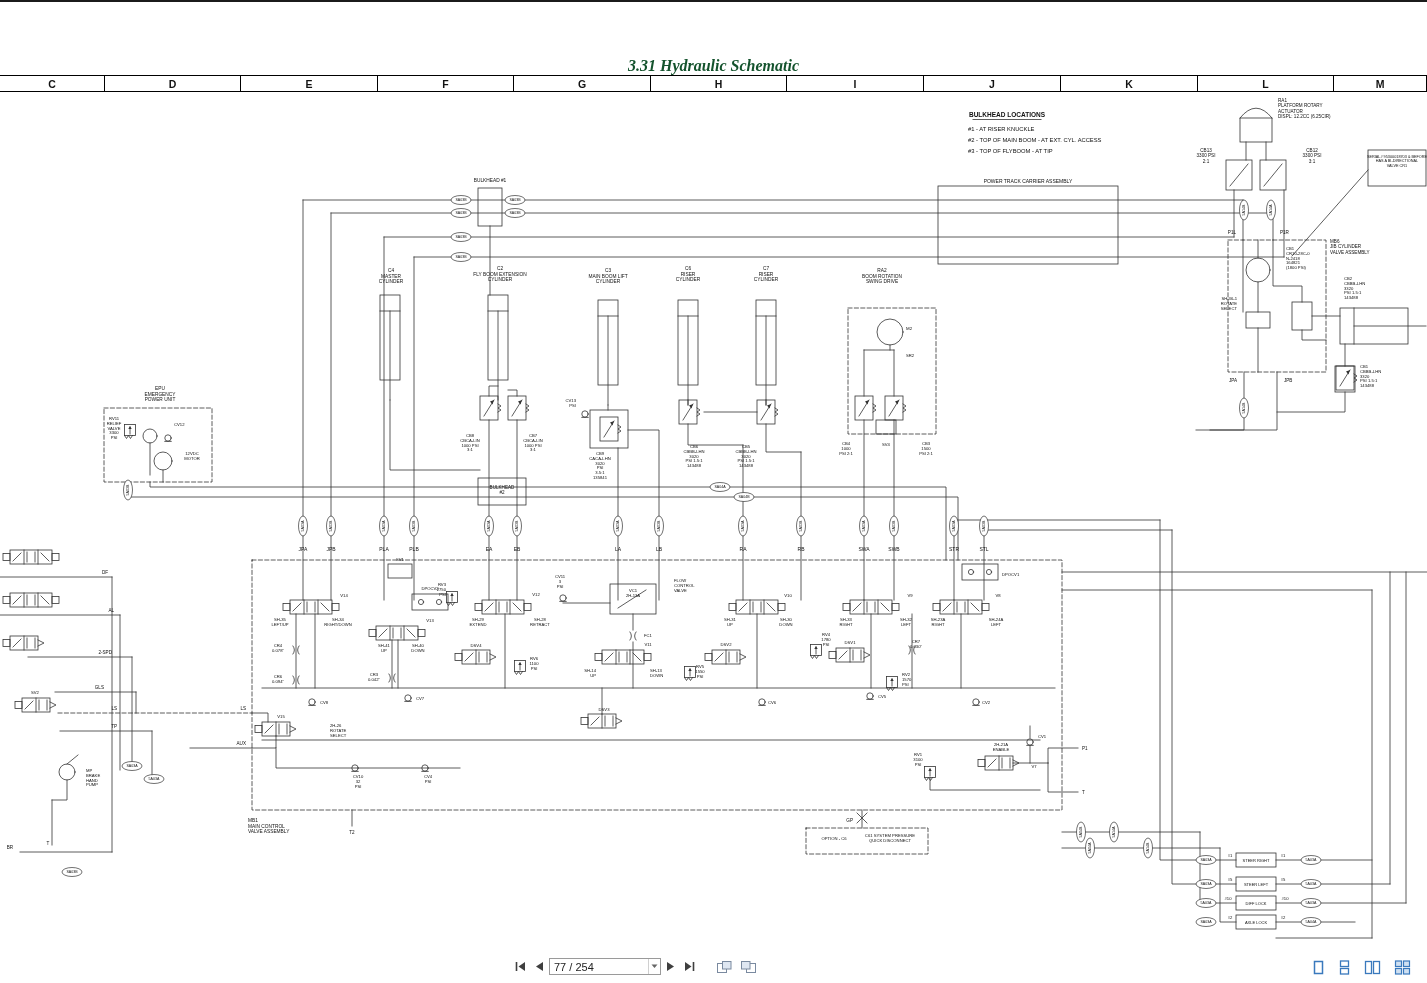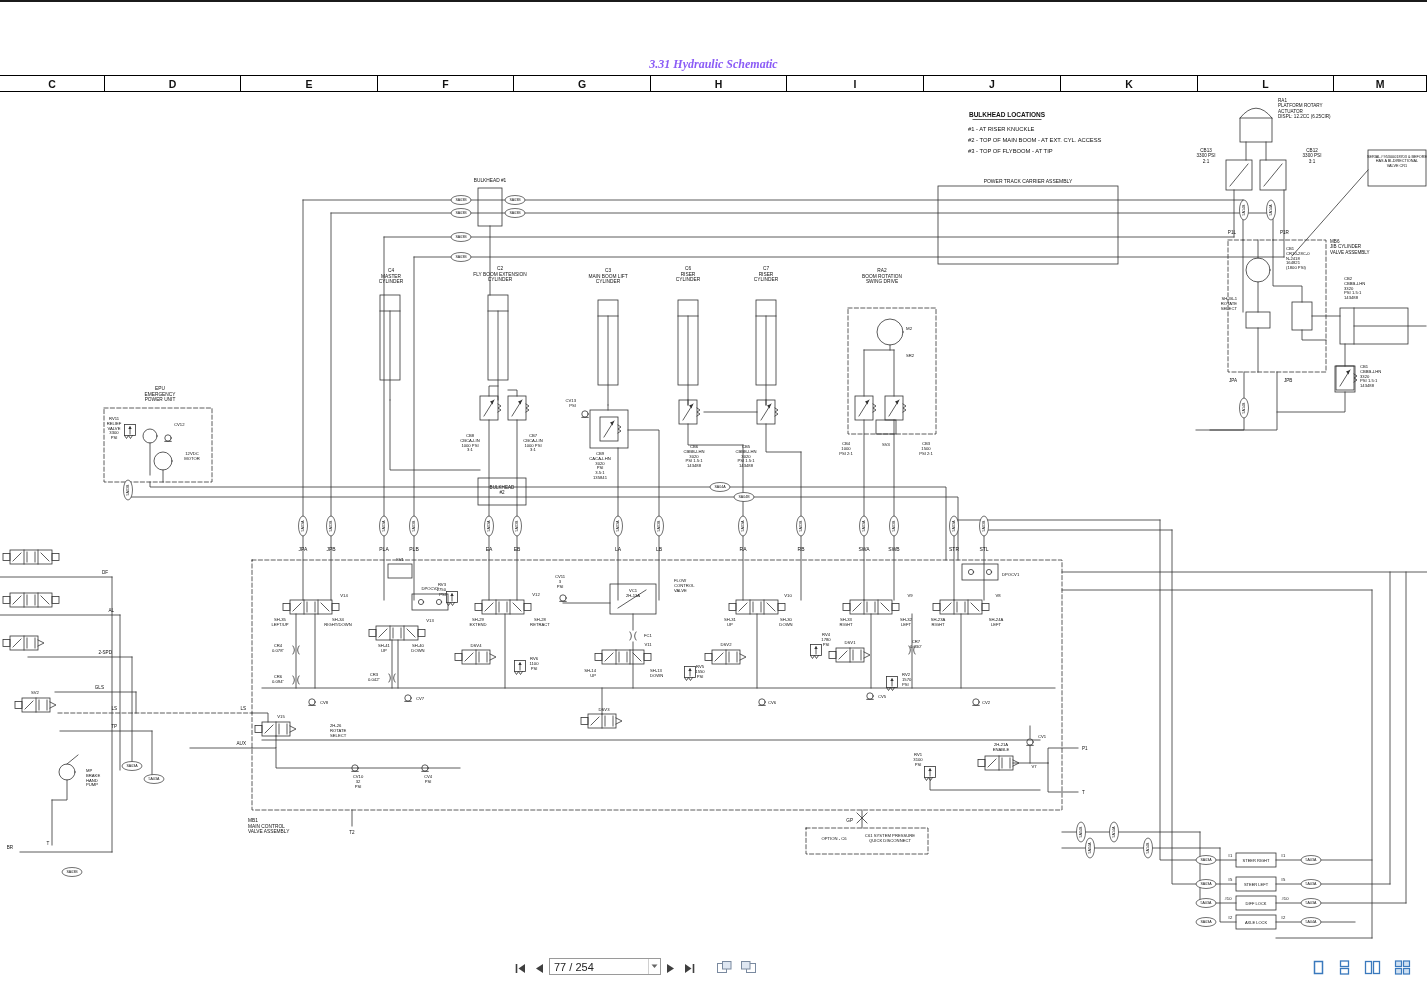--- a/index.html
+++ b/index.html
@@ -1,32 +1,32 @@
 <!DOCTYPE html>
 <html><head>
 <meta charset="utf-8">
 <style>
   html,body{margin:0;padding:0;background:#ffffff;}
   .page{position:relative;width:1427px;height:983px;background:#fff;overflow:hidden;
         font-family:"Liberation Sans",sans-serif;}
   #topline{position:absolute;top:0;left:0;width:100%;height:2px;background:#1b1b1b;}
   #page-title{position:absolute;top:57px;left:0;width:100%;text-align:center;
-              font-family:"Liberation Serif",serif;font-style:italic;font-weight:bold;font-size:12px;color:#8b5cf6;}
+              font-family:"Liberation Serif",serif;font-style:italic;font-weight:bold;font-size:16px;color:#14532d;}
   #grid-row{position:absolute;top:75px;left:0;width:1427px;height:17px;box-sizing:border-box;
             border-top:1.5px solid #000;border-bottom:1.5px solid #000;display:flex;}
   .gcell{box-sizing:border-box;border-right:1px solid #000;display:flex;align-items:center;
          justify-content:center;font-size:10.5px;font-weight:bold;color:#111;}
   .gcell:first-child{border-left:none;}
   #schem{position:absolute;top:92px;left:0;}
   svg text{font-family:"Liberation Sans",sans-serif;fill:#101010;}
   .ln{fill:none;stroke:#333;stroke-width:0.8;stroke-linecap:square;}
   .dash{stroke-dasharray:4 2.4;}
   .fl{fill:#333;stroke:none;}
   #toolbar{position:absolute;left:0;bottom:0;width:100%;height:28px;background:#fff;}
-  .nav-group{position:absolute;left:512px;top:3px;display:flex;align-items:flex-end;gap:3px;}
+  .nav-group{position:absolute;left:512px;top:3px;display:flex;align-items:center;gap:3px;}
   button.tb{background:none;border:none;padding:1px 2px;cursor:pointer;display:flex;align-items:center;}
   .page-box{display:flex;align-items:center;border:1px solid #9a9a9a;height:17px;width:112px;background:#fff;box-sizing:border-box;}
   .page-box input{border:none;outline:none;width:90px;font-size:11px;padding:0 4px;color:#222;
                   font-family:"Liberation Sans",sans-serif;background:transparent;}
   .dd{width:15px;height:100%;border-left:1px solid #d0d0d0;display:flex;align-items:center;justify-content:center;cursor:pointer;}
   .gap{width:10px;}
   .view-group{position:absolute;right:14px;top:4px;display:flex;gap:9px;align-items:center;}
 </style>
 </head>
 <body>

